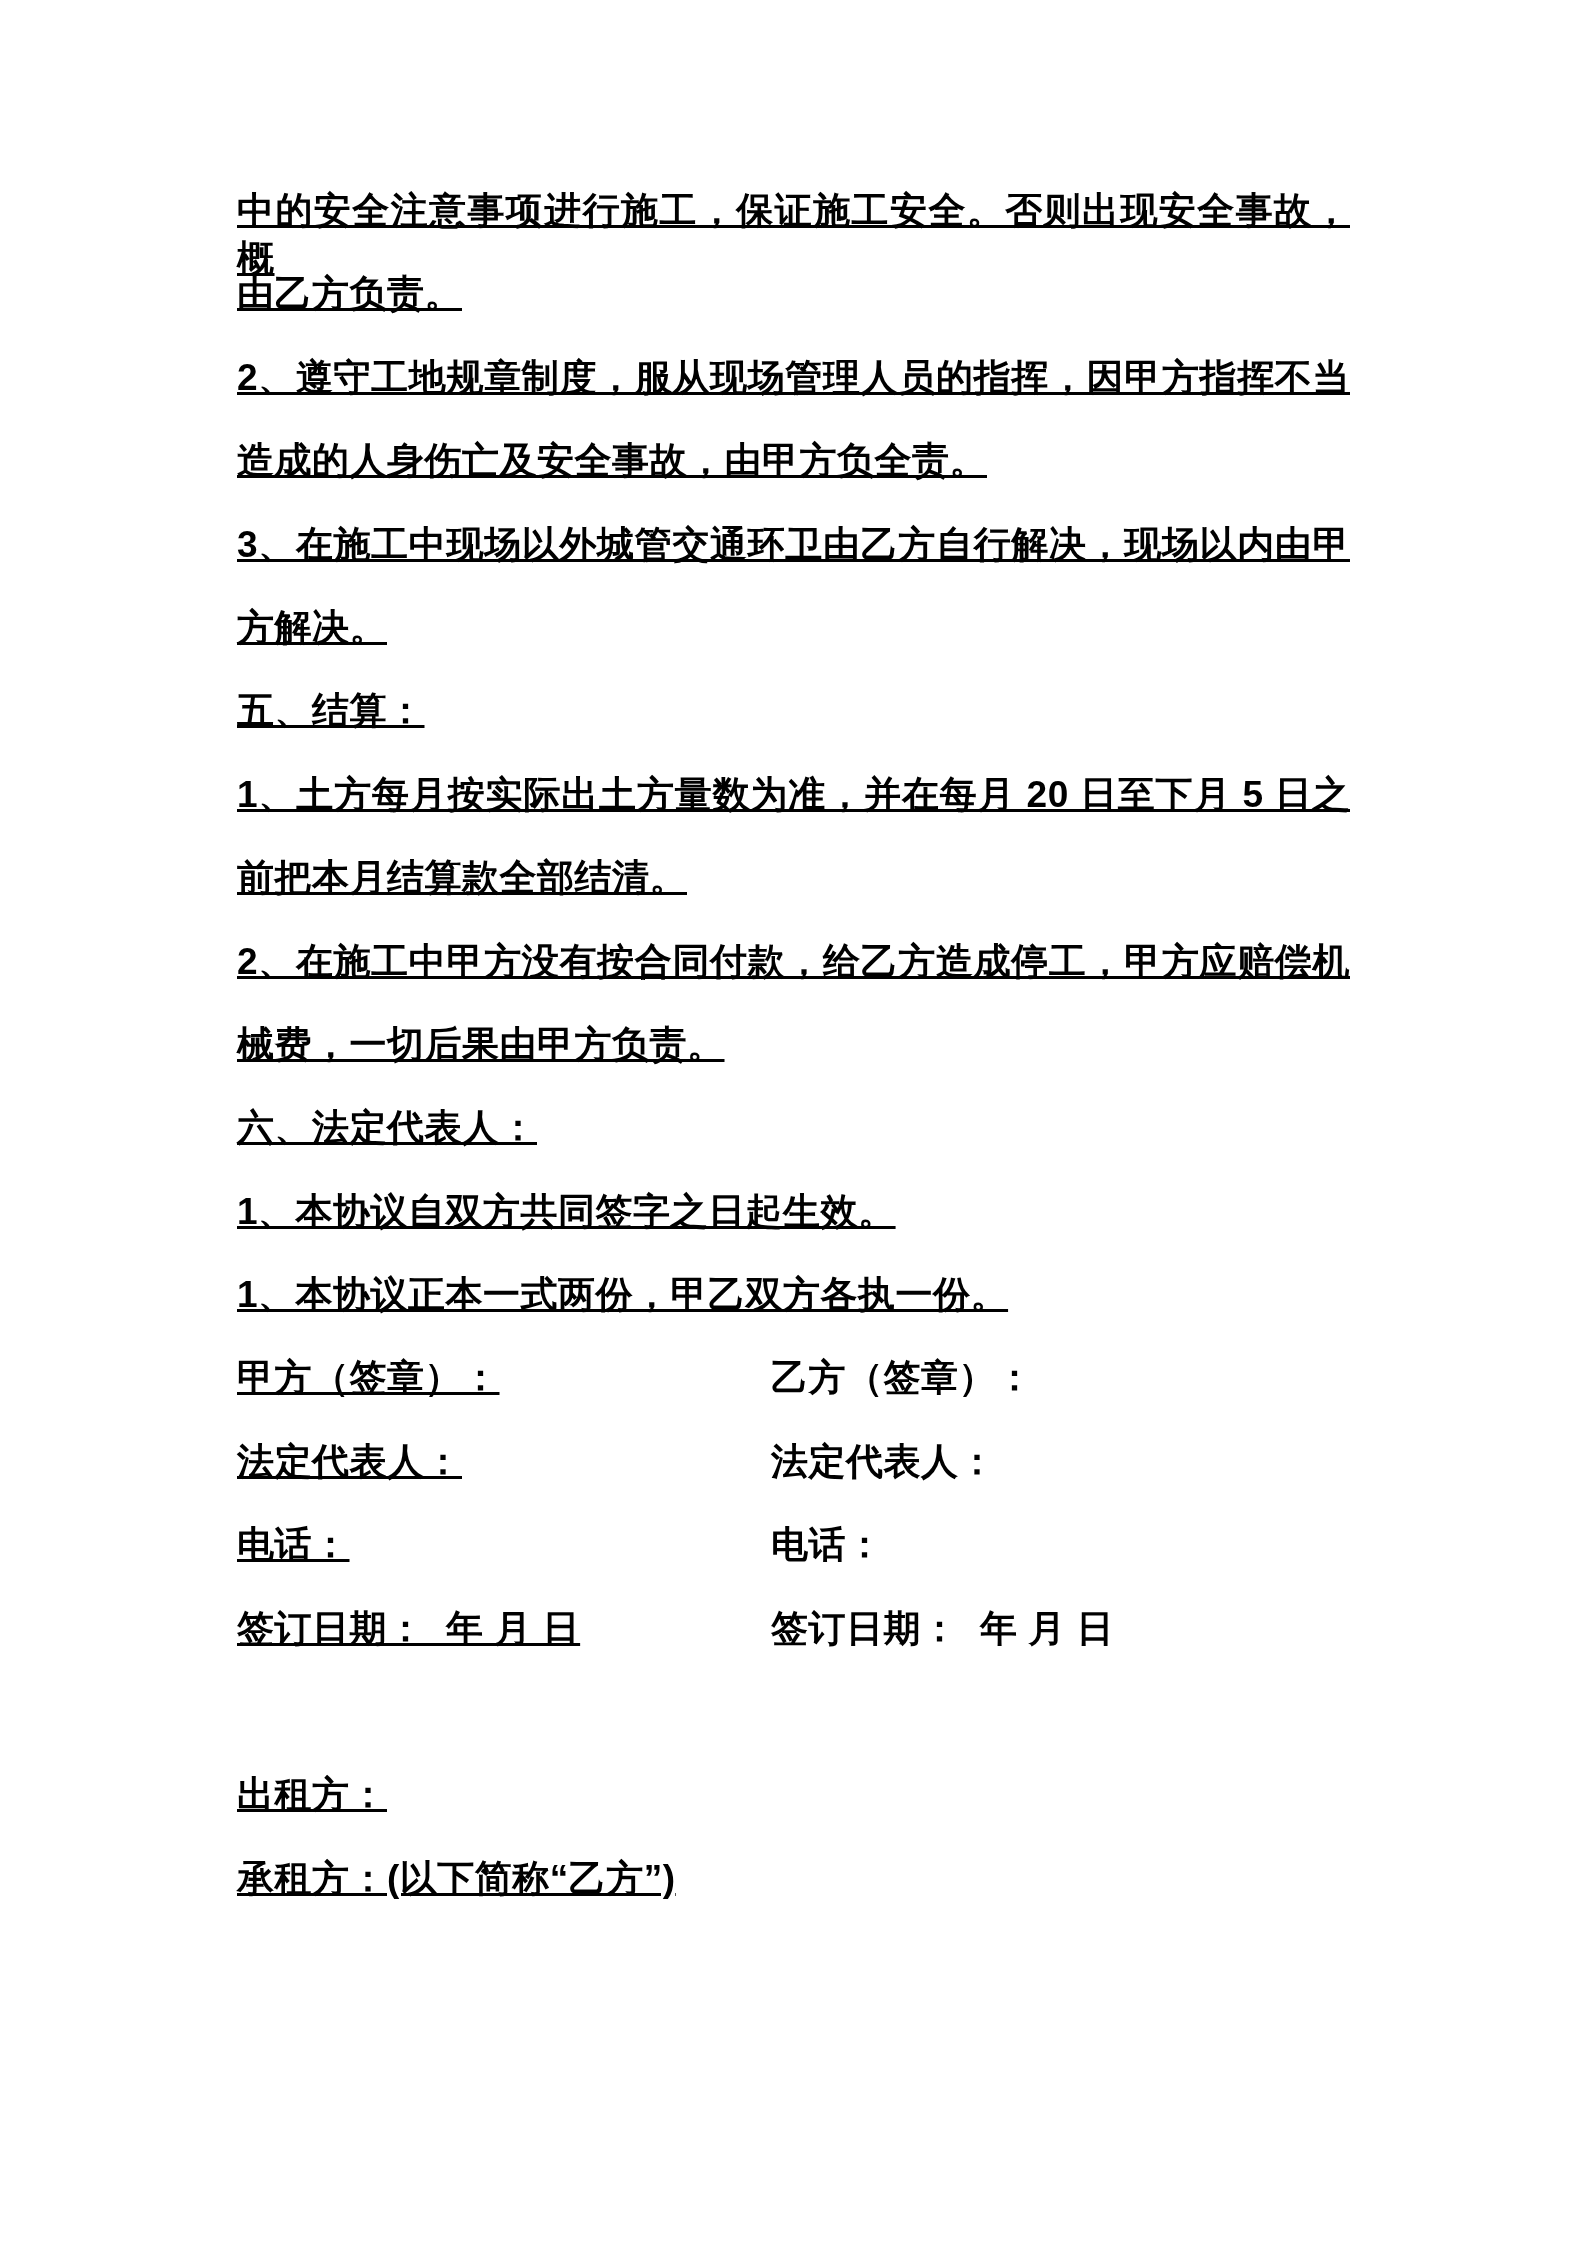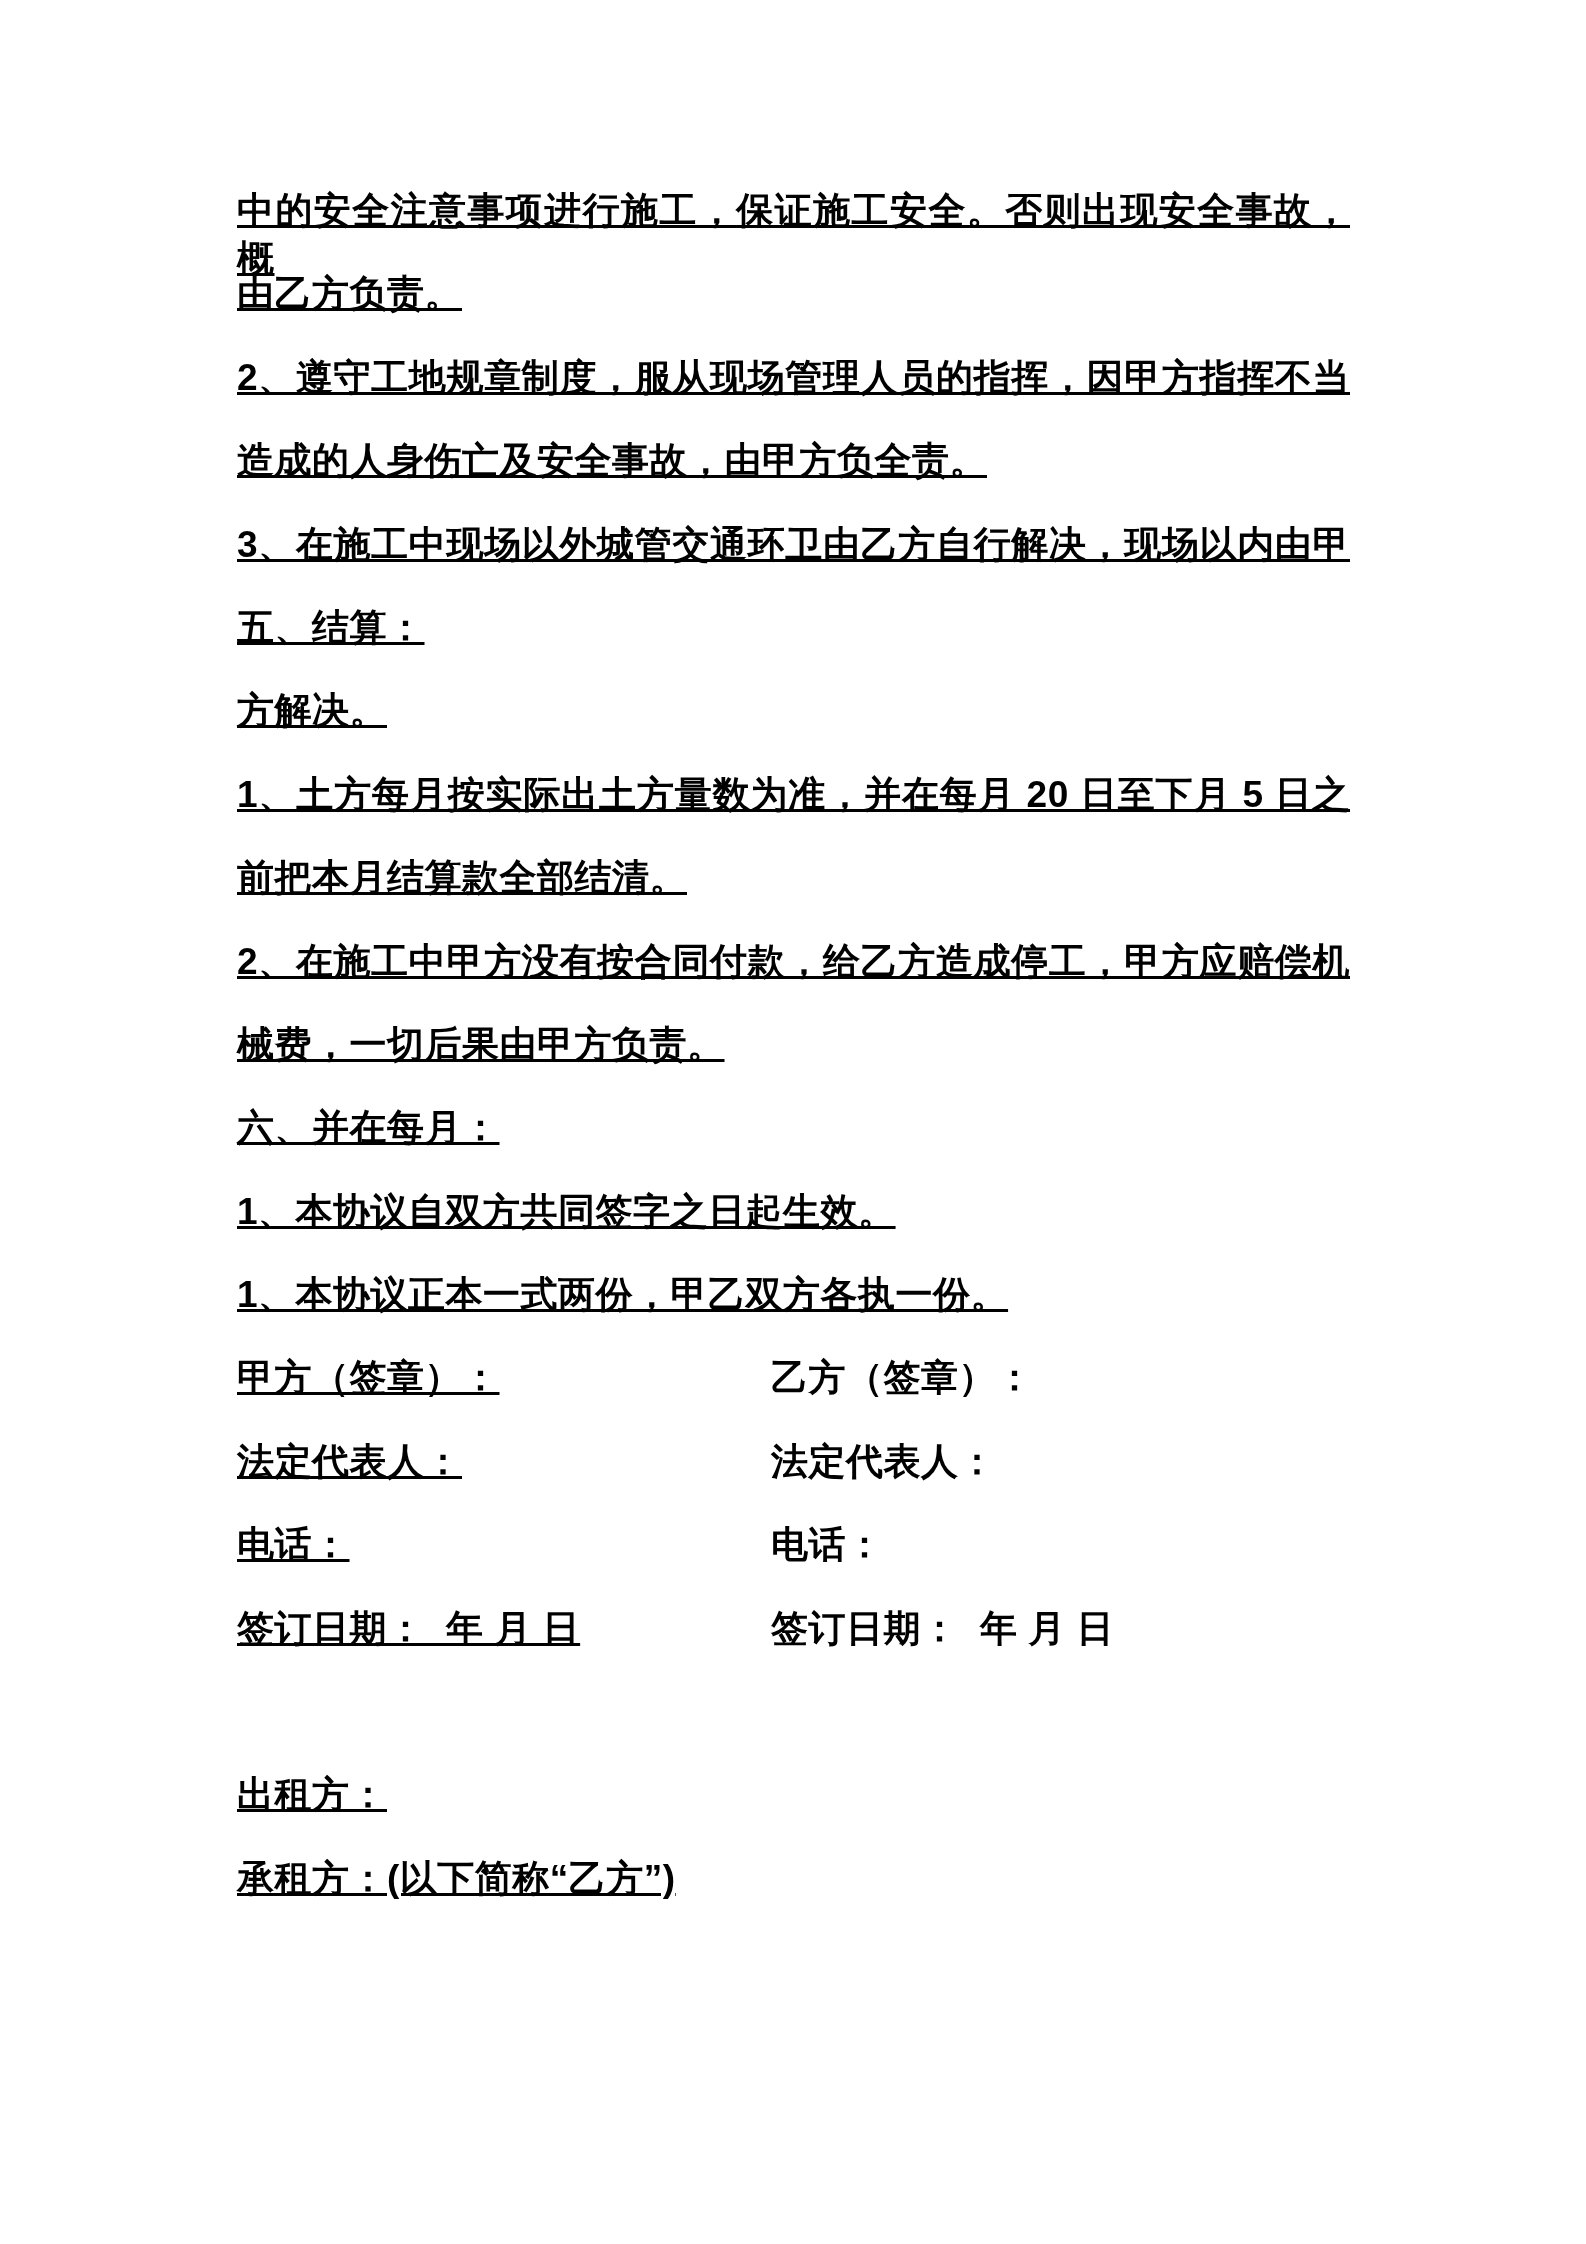--- a/index.html
+++ b/index.html
@@ -44,27 +44,27 @@
 </head>
 <body>
 
 <div class="page">
   <div class="content" id="doc-lines">
       <div class="line justified">中的安全注意事项进行施工，保证施工安全。否则出现安全事故，概</div>
       <div class="line">由乙方负责。</div>
       <div class="line justified">2、遵守工地规章制度，服从现场管理人员的指挥，因甲方指挥不当</div>
       <div class="line">造成的人身伤亡及安全事故，由甲方负全责。</div>
       <div class="line justified">3、在施工中现场以外城管交通环卫由乙方自行解决，现场以内由甲</div>
+      <div class="line">方解决。</div>
       <div class="line">五、结算：</div>
-      <div class="line">方解决。</div>
       <div class="line justified">1、土方每月按实际出土方量数为准，并在每月 20 日至下月 5 日之</div>
       <div class="line">前把本月结算款全部结清。</div>
       <div class="line justified">2、在施工中甲方没有按合同付款，给乙方造成停工，甲方应赔偿机</div>
       <div class="line">械费，一切后果由甲方负责。</div>
-      <div class="line">六、并在每月：</div>
+      <div class="line">六、法定代表人：</div>
       <div class="line">1、本协议自双方共同签字之日起生效。</div>
       <div class="line">1、本协议正本一式两份，甲乙双方各执一份。</div>
       <div class="line"><span class="col-left">甲方（签章）：</span><span class="col-right">乙方（签章）：</span></div>
       <div class="line"><span class="col-left">法定代表人：</span><span class="col-right">法定代表人：</span></div>
       <div class="line"><span class="col-left">电话：</span><span class="col-right">电话：</span></div>
       <div class="line"><span class="col-left">签订日期：  年 月 日</span><span class="col-right">签订日期：  年 月 日</span></div>
       <div class="line blank"></div>
       <div class="line">出租方：</div>
       <div class="line">承租方：(以下简称“乙方”)</div>
     </div>

